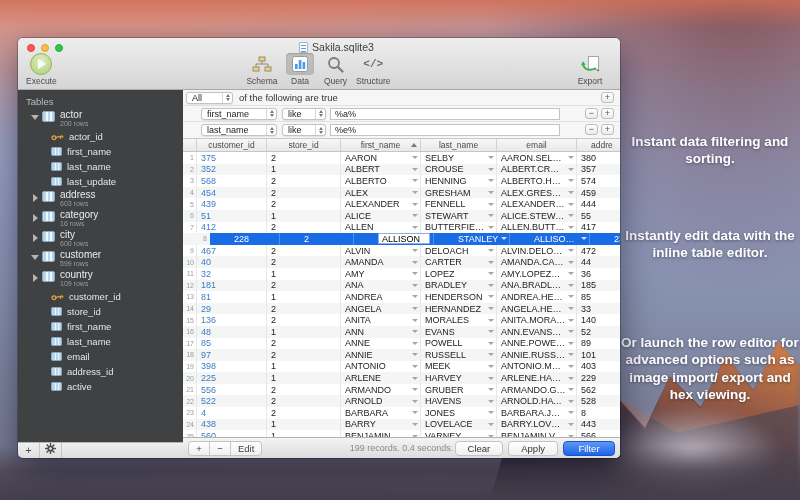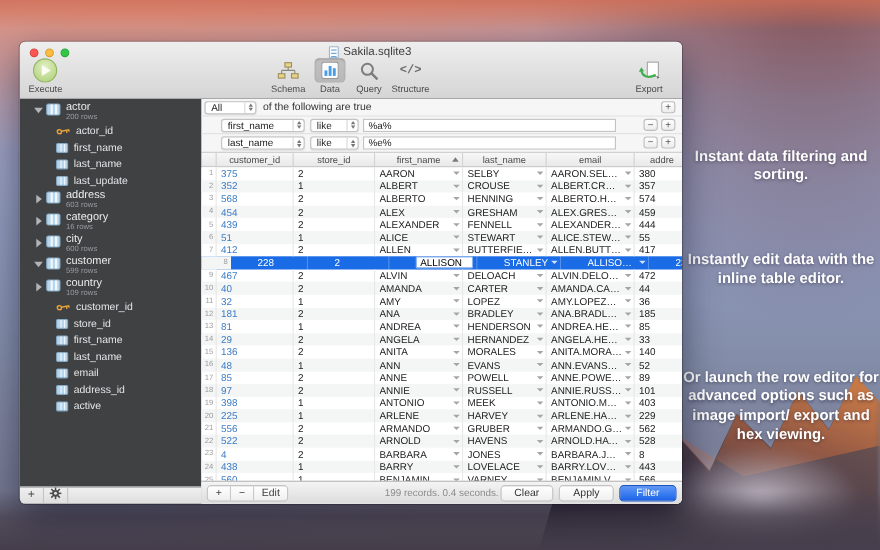--- a/index.html
+++ b/index.html
@@ -227,20 +227,21 @@
           </svg>
         </span>
         <span class="tb-label">Export</span>
       </div>
     </div>
 
     <div class="body">
 
       <div class="sidebar">
         <div class="tree">
+          <div class="tree-section">Tables</div>
           <div id="tree-items">
               <div class="titem">
                 <span class="disc open"></span>
                 <span class="tbl-ic"></span>
                 <div>
                   <div class="tname">actor</div>
                   <div class="trows">200 rows</div>
                 </div>
               </div>
               <div class="citem">

